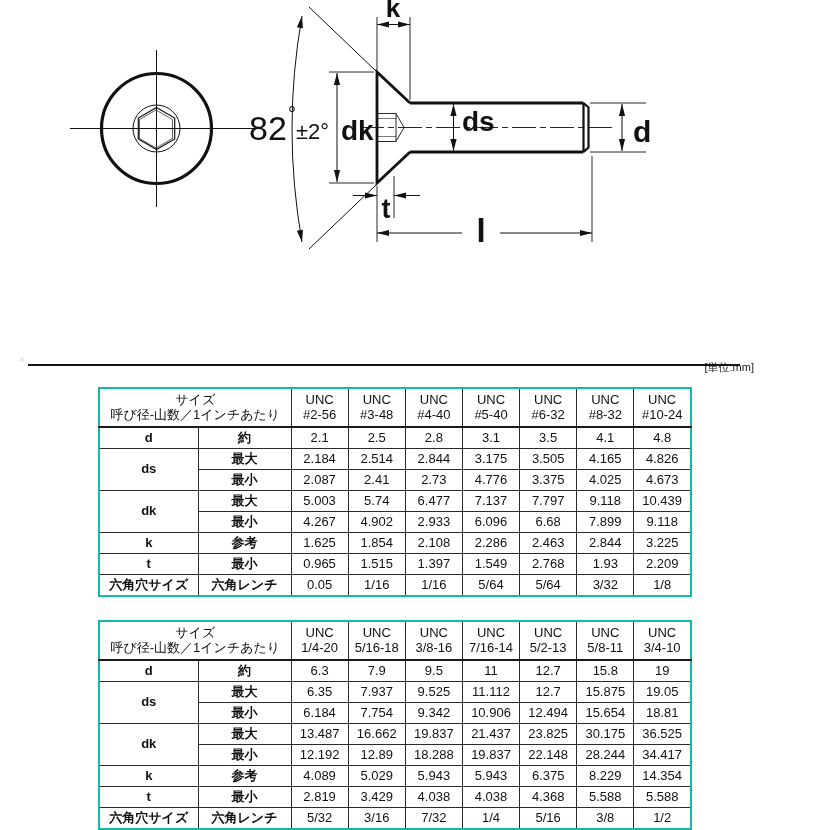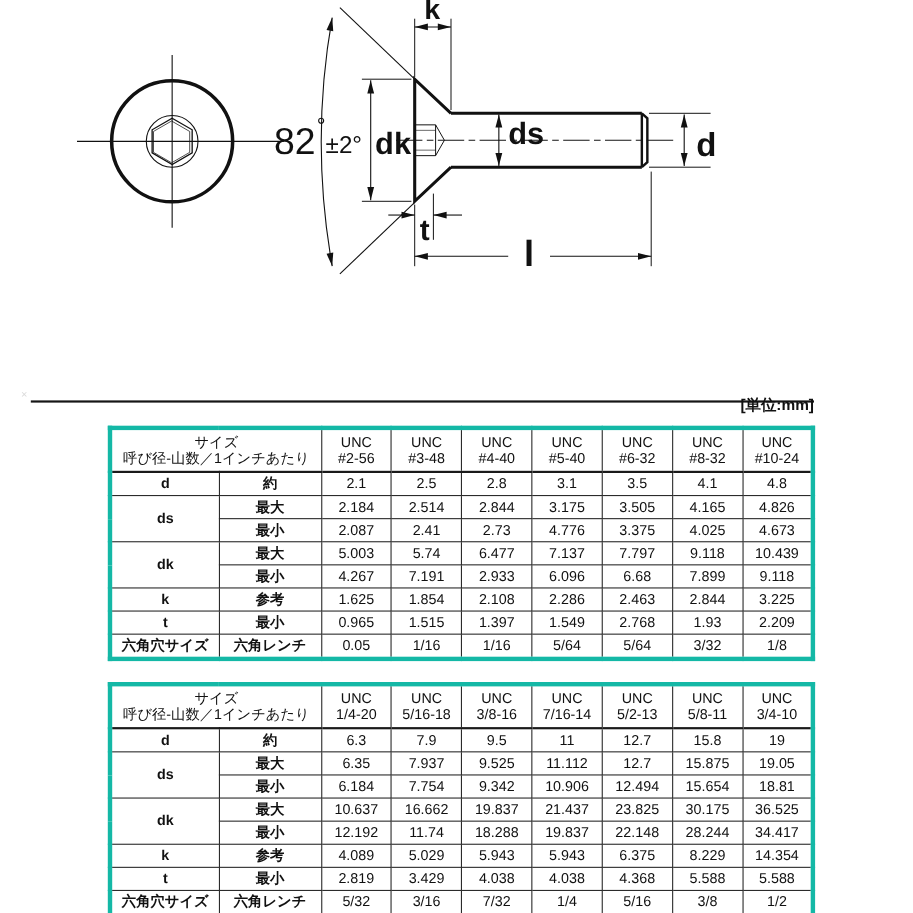--- a/index.html
+++ b/index.html
@@ -1,23 +1,23 @@
 <!DOCTYPE html>
 <html><head>
 <meta charset="utf-8">
 <style>
   html,body{margin:0;padding:0;background:#fff;}
   .page{position:relative;width:830px;height:830px;background:#ffffff;overflow:hidden;
         font-family:"Liberation Sans",sans-serif;color:#111;}
   .diagram-svg{position:absolute;left:0;top:0;}
   .rule{position:absolute;left:28px;top:364px;width:712px;height:2px;background:#151515;}
   .faint-mark{position:absolute;left:19px;top:354px;font-size:10px;color:#bcbcbc;opacity:.55;}
-  .unit-label{position:absolute;top:360px;right:90px;font-size:14px;font-weight:bold;letter-spacing:0;}
-  table.spec{position:absolute;left:98px;border-collapse:collapse;table-layout:fixed;width:643px;
-             font-size:13px;background:#fff;border:4px solid #14b8a6;}
+  .unit-label{position:absolute;top:360px;right:76px;font-size:11px;font-weight:normal;letter-spacing:0;}
+  table.spec{position:absolute;left:98px;border-collapse:collapse;table-layout:fixed;width:594px;
+             font-size:13px;background:#fff;border:2px solid #14b8a6;}
   table.spec#t1{top:387px;}
   table.spec#t2{top:620px;}
   table.spec th,table.spec td{border:1px solid #2b2b2b;text-align:center;vertical-align:middle;
              padding:0 1px;white-space:nowrap;line-height:1.12;}
   table.spec thead th{height:37px;border-bottom:2px solid #1a1a1a;font-weight:normal;}
   table.spec td{height:20px;}
   th.size-th{font-weight:bold;}
   td.lbl,td.sub{font-weight:bold;}
   td.val{font-weight:normal;}
   .hl1,.hl2{display:block;}
@@ -189,21 +189,21 @@
           <td class="val">5.74</td>
           <td class="val">6.477</td>
           <td class="val">7.137</td>
           <td class="val">7.797</td>
           <td class="val">9.118</td>
           <td class="val">10.439</td>
         </tr>
         <tr>
           <td class="sub">最小</td>
           <td class="val">4.267</td>
-          <td class="val">7.191</td>
+          <td class="val">4.902</td>
           <td class="val">2.933</td>
           <td class="val">6.096</td>
           <td class="val">6.68</td>
           <td class="val">7.899</td>
           <td class="val">9.118</td>
         </tr>
         <tr>
           <td class="lbl" rowspan="1">k</td>
           <td class="sub">参考</td>
           <td class="val">1.625</td>
@@ -308,32 +308,32 @@
           <td class="val">7.754</td>
           <td class="val">9.342</td>
           <td class="val">10.906</td>
           <td class="val">12.494</td>
           <td class="val">15.654</td>
           <td class="val">18.81</td>
         </tr>
         <tr>
           <td class="lbl" rowspan="2">dk</td>
           <td class="sub">最大</td>
-          <td class="val">10.637</td>
+          <td class="val">13.487</td>
           <td class="val">16.662</td>
           <td class="val">19.837</td>
           <td class="val">21.437</td>
           <td class="val">23.825</td>
           <td class="val">30.175</td>
           <td class="val">36.525</td>
         </tr>
         <tr>
           <td class="sub">最小</td>
           <td class="val">12.192</td>
-          <td class="val">11.74</td>
+          <td class="val">12.89</td>
           <td class="val">18.288</td>
           <td class="val">19.837</td>
           <td class="val">22.148</td>
           <td class="val">28.244</td>
           <td class="val">34.417</td>
         </tr>
         <tr>
           <td class="lbl" rowspan="1">k</td>
           <td class="sub">参考</td>
           <td class="val">4.089</td>

